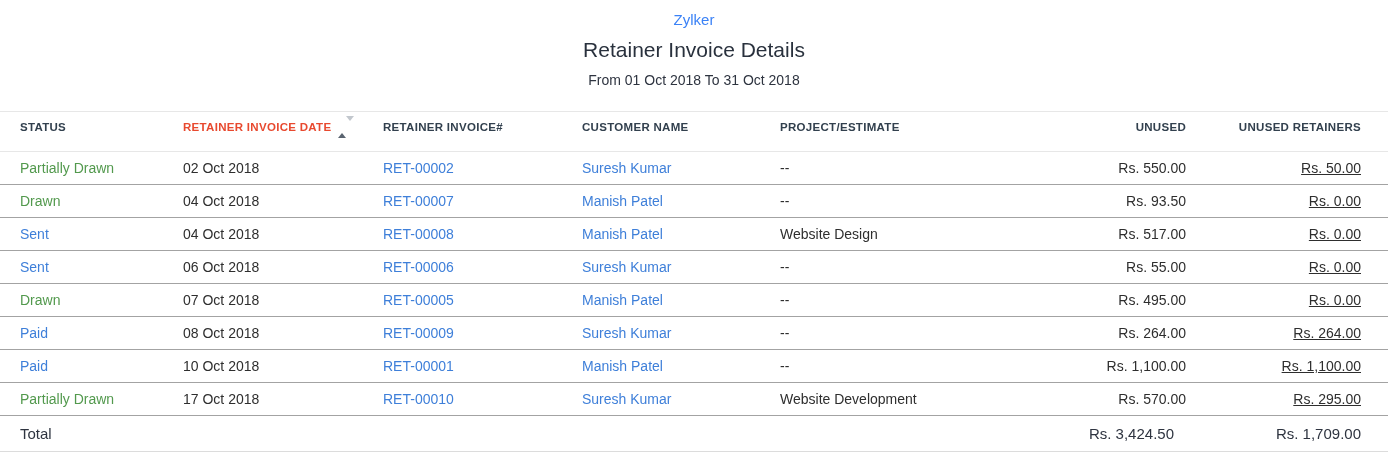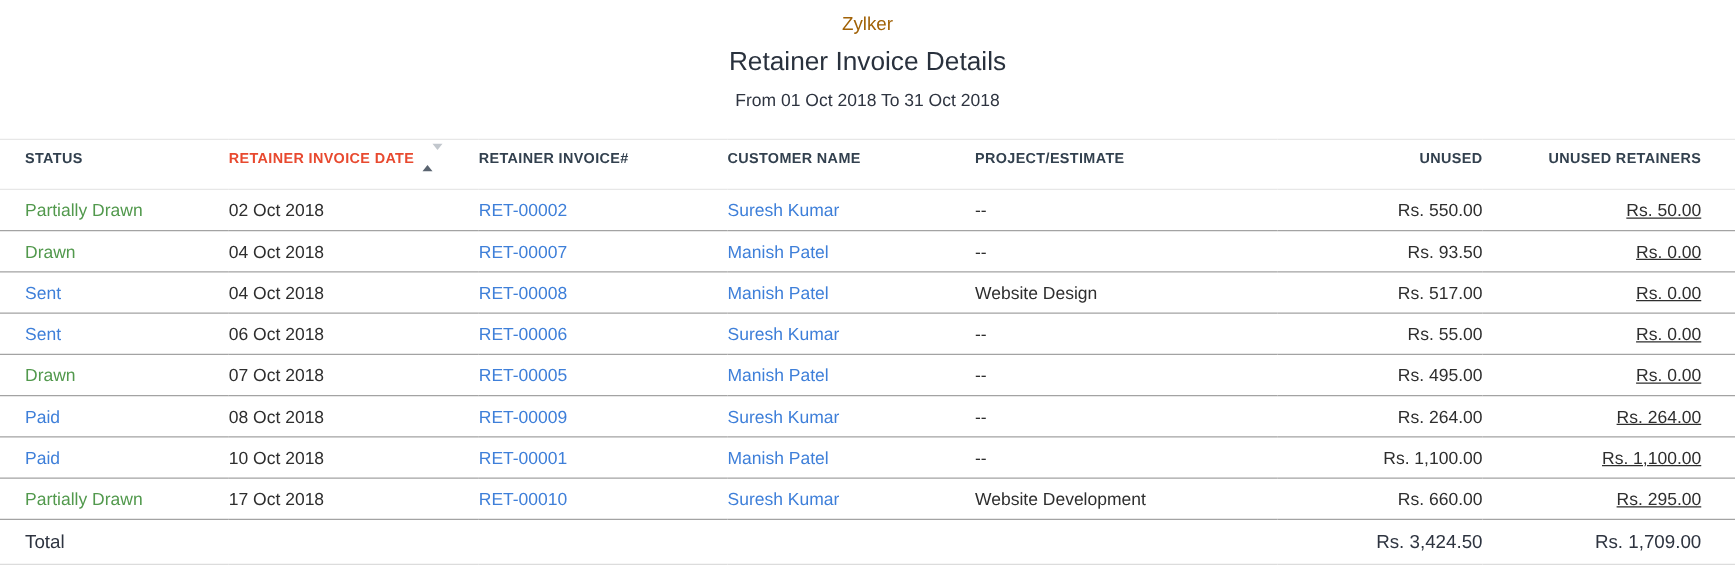--- a/index.html
+++ b/index.html
@@ -8,21 +8,21 @@
     width: 1388px;
     height: 453px;
     background: #ffffff;
     font-family: "Liberation Sans", "DejaVu Sans", sans-serif;
     color: #2e2e2e;
     overflow: hidden;
   }
 
   
   .report-header { text-align: center; padding-top: 11px; }
-  .company-name  { font-size: 15px; color: #a16207; line-height: 18px; }
+  .company-name  { font-size: 15px; color: #3b82f6; line-height: 18px; }
   .report-title  { font-size: 21px; color: #29313d; font-weight: 400; line-height: 26px; margin-top: 8px; }
   .date-range    { font-size: 14px; color: #2e3440; line-height: 17px; margin-top: 9px; }
 
   
   table { width: 1388px; border-collapse: collapse; table-layout: fixed; margin-top: 22px; }
 
   col.w-status   { width: 183px; }
   col.w-date     { width: 200px; }
   col.w-invoice  { width: 199px; }
   col.w-customer { width: 198px; }
@@ -70,21 +70,21 @@
   tbody td.num   { text-align: right; }
   tbody td.num-last { padding-right: 27px; text-decoration: underline; }
 
   .status-green { color: #52994d; }
   .status-blue  { color: #3e7fd9; }
   a.cell-link   { color: #3e7fd9; text-decoration: none; cursor: pointer; }
 
   tfoot td {
     font-size: 15px;
     color: #2e3440;
-    padding: 9px 0;
+    padding: 9px 12px;
     border-bottom: 1px solid #dcdcdc;
     white-space: nowrap;
   }
   tfoot td.first { padding-left: 20px; }
   tfoot td.num   { text-align: right; }
   tfoot td.num-last { padding-right: 27px; }
 </style>
 </head>
 <body>
 
@@ -180,21 +180,21 @@
       <td>--</td>
       <td class="num">Rs. 1,100.00</td>
       <td class="num num-last">Rs. 1,100.00</td>
     </tr>
     <tr>
       <td class="first"><span class="status-green">Partially Drawn</span></td>
       <td>17 Oct 2018</td>
       <td><a class="cell-link">RET-00010</a></td>
       <td><a class="cell-link">Suresh Kumar</a></td>
       <td>Website Development</td>
-      <td class="num">Rs. 660.00</td>
+      <td class="num">Rs. 570.00</td>
       <td class="num num-last">Rs. 295.00</td>
     </tr>
   </tbody>
   <tfoot>
     <tr>
       <td class="first">Total</td>
       <td></td>
         <td></td>
         <td></td>
         <td></td>

